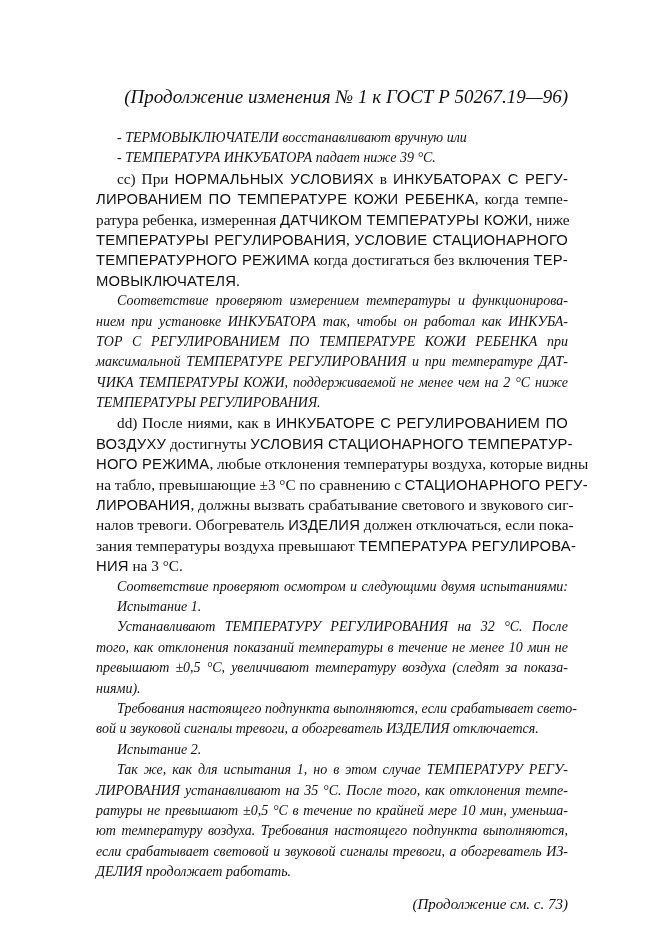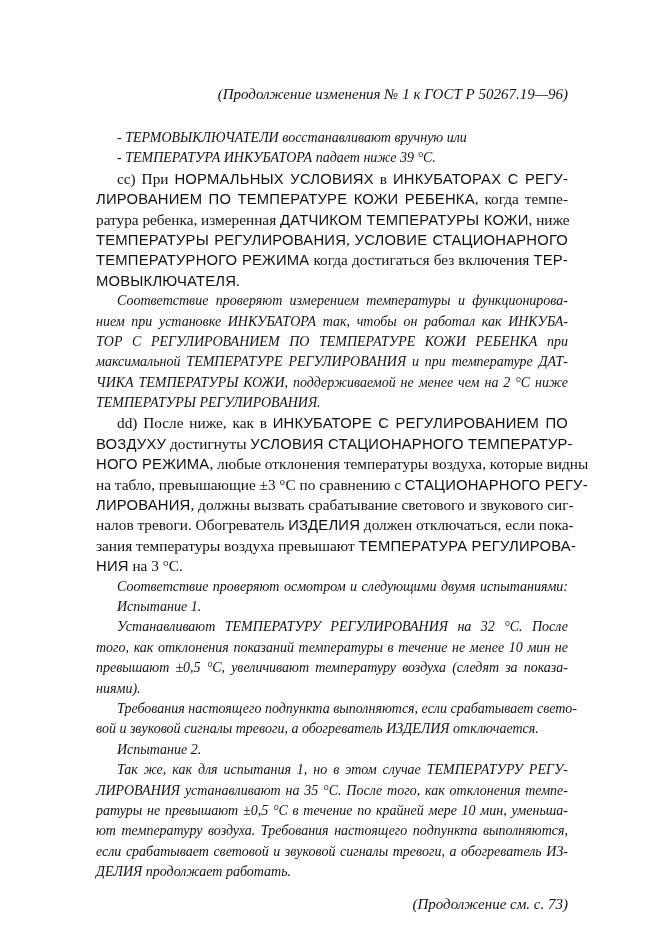--- a/index.html
+++ b/index.html
@@ -1,19 +1,19 @@
 <!DOCTYPE html>
 <html><head>
 <meta charset="utf-8">
 <style>
   html, body { margin:0; padding:0; background:#ffffff; }
   body { width:661px; height:936px; position:relative; overflow:hidden;
          font-family:"Liberation Serif", serif; color:#111; }
   .page { position:absolute; left:96px; top:86px; width:472px; }
-  .hdr { text-align:right; font-style:italic; font-size:15px; height:22px; margin-bottom:20px; }
+  .hdr { text-align:right; font-style:italic; font-size:19px; height:22px; margin-bottom:20px; }
   .ln { font-size:15.3px; line-height:20.4px; height:20.4px; white-space:nowrap; text-align:justify; text-align-last:justify; }
   .ln.last { text-align-last:left; }
   .ind { padding-left:21px; }
   .it { font-style:italic; font-size:14px; }
   .cap { font-family:"Liberation Sans", sans-serif; font-size:14.8px; letter-spacing:0.2px; }
   .capi { font-style:italic; font-size:14px; }
   .ftr { text-align:right; font-style:italic; font-size:15px; margin-top:14px; }
 </style>
 </head>
 <body>
@@ -28,21 +28,21 @@
       <div class="ln "><span>ратура ребенка, измеренная </span><span class="cap">ДАТЧИКОМ ТЕМПЕРАТУРЫ КОЖИ</span><span>, ниже</span></div>
       <div class="ln "><span class="cap">ТЕМПЕРАТУРЫ РЕГУЛИРОВАНИЯ</span><span>, </span><span class="cap">УСЛОВИЕ СТАЦИОНАРНОГО</span></div>
       <div class="ln "><span class="cap">ТЕМПЕРАТУРНОГО РЕЖИМА</span><span> когда достигаться без включения </span><span class="cap">ТЕР-</span></div>
       <div class="ln last"><span class="cap">МОВЫКЛЮЧАТЕЛЯ</span><span>.</span></div>
       <div class="ln it ind"><span>Соответствие проверяют измерением температуры и функционирова-</span></div>
       <div class="ln it"><span>нием при установке </span><span class="capi">ИНКУБАТОРА</span><span> так, чтобы он работал как </span><span class="capi">ИНКУБА-</span></div>
       <div class="ln it"><span class="capi">ТОР С РЕГУЛИРОВАНИЕМ ПО ТЕМПЕРАТУРЕ КОЖИ РЕБЕНКА</span><span> при</span></div>
       <div class="ln it"><span>максимальной </span><span class="capi">ТЕМПЕРАТУРЕ РЕГУЛИРОВАНИЯ</span><span> и при температуре </span><span class="capi">ДАТ-</span></div>
       <div class="ln it"><span class="capi">ЧИКА ТЕМПЕРАТУРЫ КОЖИ</span><span>, поддерживаемой не менее чем на 2 °С ниже</span></div>
       <div class="ln it last"><span class="capi">ТЕМПЕРАТУРЫ РЕГУЛИРОВАНИЯ</span><span>.</span></div>
-      <div class="ln ind"><span>dd) После ниже, как в </span><span class="cap">ИНКУБАТОРЕ С РЕГУЛИРОВАНИЕМ ПО</span></div>
+      <div class="ln ind"><span>dd) После ниями, как в </span><span class="cap">ИНКУБАТОРЕ С РЕГУЛИРОВАНИЕМ ПО</span></div>
       <div class="ln "><span class="cap">ВОЗДУХУ</span><span> достигнуты </span><span class="cap">УСЛОВИЯ СТАЦИОНАРНОГО ТЕМПЕРАТУР-</span></div>
       <div class="ln "><span class="cap">НОГО РЕЖИМА</span><span>, любые отклонения температуры воздуха, которые видны</span></div>
       <div class="ln "><span>на табло, превышающие ±3 °С по сравнению с </span><span class="cap">СТАЦИОНАРНОГО РЕГУ-</span></div>
       <div class="ln "><span class="cap">ЛИРОВАНИЯ</span><span>, должны вызвать срабатывание светового и звукового сиг-</span></div>
       <div class="ln "><span>налов тревоги. Обогреватель </span><span class="cap">ИЗДЕЛИЯ</span><span> должен отключаться, если пока-</span></div>
       <div class="ln "><span>зания температуры воздуха превышают </span><span class="cap">ТЕМПЕРАТУРА РЕГУЛИРОВА-</span></div>
       <div class="ln last"><span class="cap">НИЯ</span><span> на 3 °С.</span></div>
       <div class="ln it ind"><span>Соответствие проверяют осмотром и следующими двумя испытаниями:</span></div>
       <div class="ln it ind last"><span>Испытание 1.</span></div>
       <div class="ln it ind"><span>Устанавливают </span><span class="capi">ТЕМПЕРАТУРУ РЕГУЛИРОВАНИЯ</span><span> на 32 °С. После</span></div>

